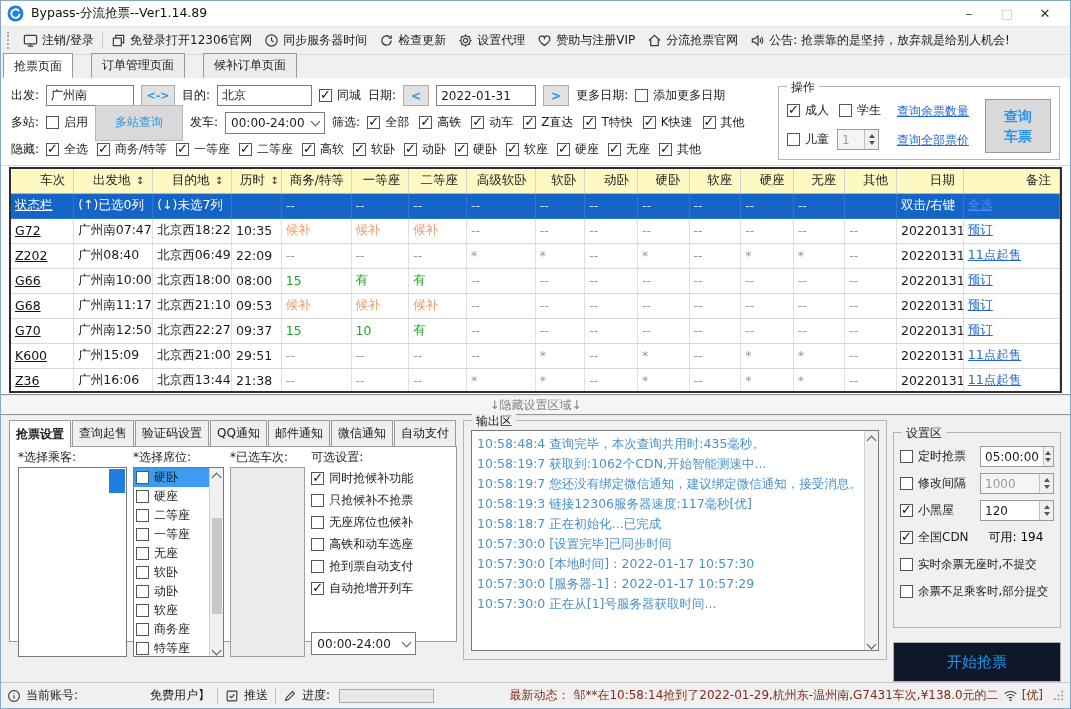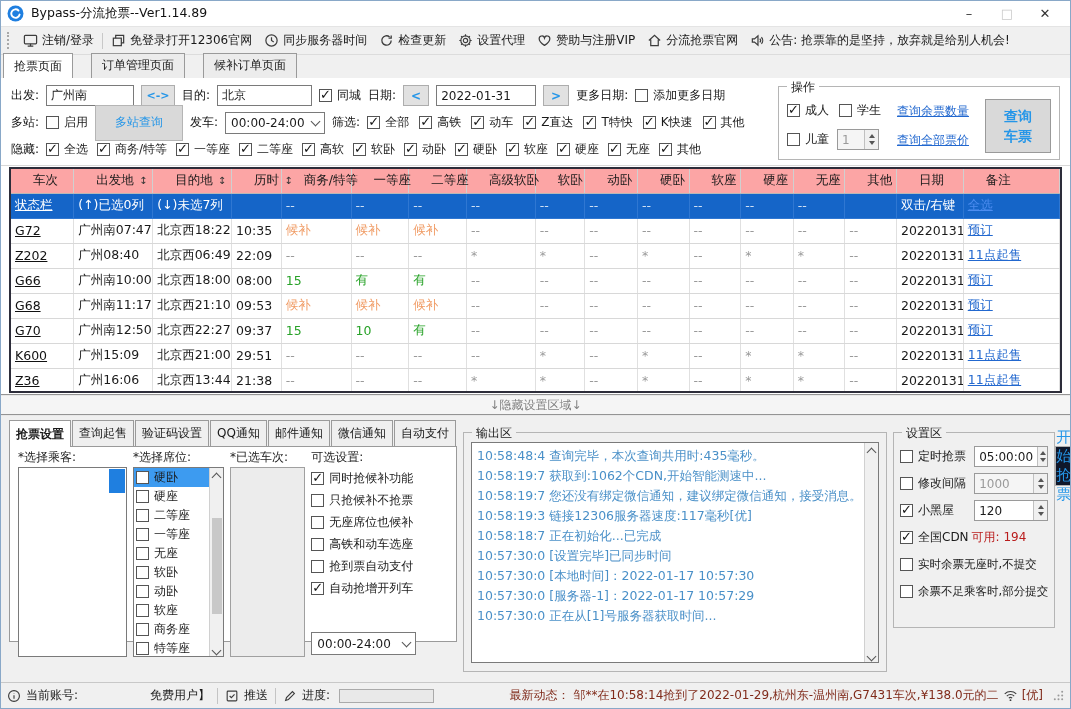--- a/index.html
+++ b/index.html
@@ -54,21 +54,21 @@
 .spin-btns span{flex:1;display:flex;align-items:center;justify-content:center;background:#f0f0f0}
 .tri-up{width:0;height:0;border:3px solid transparent;border-bottom:4px solid #555;margin-bottom:1px}
 .tri-dn{width:0;height:0;border:3px solid transparent;border-top:4px solid #555;margin-top:1px}
 .spinner.disabled{background:#f5f5f5;color:#9a9a9a}
 .spinner.disabled .spin-val{color:#9a9a9a}
 .btn.big{position:absolute;right:8px;top:12px;width:66px;height:54px;background:#d9d9d9;border:1px solid #9a9a9a;flex-direction:column;font-size:14px;font-weight:bold;line-height:20px}
 
 .table-wrap{height:228px;background:#fff;padding:1px 8px 0 8px}
 .grid-box{border:2px solid #2d2d3a;height:226px;overflow:hidden;background:#fff}
 table.grid{border-collapse:collapse;table-layout:fixed;width:100%;font-size:12.5px}
-table.grid th{font-weight:normal;border-right:1px solid #d0d0d0;border-bottom:1px solid #b8b8b8;height:24px;text-align:left;padding:0 22px;white-space:nowrap;background:#fca5a5}
+table.grid th{font-weight:normal;border-right:1px solid #d0d0d0;border-bottom:1px solid #b8b8b8;height:24px;text-align:right;padding:0 8px;white-space:nowrap;background:#fef9c3}
 table.grid td{border-right:1px solid #e0e0e0;border-bottom:1px solid #d8d8d8;height:25px;padding:0 4px;white-space:nowrap;overflow:hidden}
 .sort{font-size:10px;color:#333;margin-left:2px}
 tr.selected td{background:#1565c8;color:#fff;border-right-color:#2f77d2;border-bottom-color:#2f77d2}
 td .train-link{color:#111;text-decoration:underline}
 tr.selected .train-link{color:#fff}
 td.na{color:#9a9a9a}
 td.ok{color:#28a228}
 td.wait{color:#f09a62}
 tr.selected td.na{color:#cfe0f5}
 a.sel-link{color:#4d8df0;text-decoration:underline}
@@ -90,33 +90,33 @@
 .seat-items{flex:1;overflow:hidden}
 .seat-row{display:flex;align-items:center;gap:5px;height:19px;padding:0 2px}
 .seat-row.selected{background:#3d9bf0}
 .vscroll{width:14px;background:#f0f0f0;border-left:1px solid #d0d0d0;display:flex;flex-direction:column;align-items:center;justify-content:space-between;padding:2px 0}
 .vthumb{width:10px;background:#c8c8c8;flex:none}
 .train-box{width:76px;height:190px;border:1px solid #a0a0a0;background:#ececec}
 .options-col{width:138px;display:flex;flex-direction:column;justify-content:space-between;height:190px;padding-bottom:2px}
 .opt-row{display:flex;align-items:center;gap:5px;height:22px}
 .combo.w105{width:105px;height:23px}
 
-.output-group{width:424px;height:240px;margin-top:12px;background:#f0f0f0}
+.output-group{width:424px;height:240px;background:#f0f0f0}
 .output-group .gb-caption{background:#f0f0f0}
 .log-box{position:absolute;left:7px;right:7px;top:9px;bottom:8px;border:1px solid #7a7a7a;background:#fff;display:flex}
 .log-lines{flex:1;padding:3px 5px;overflow:hidden}
 .log-line{color:#4a90c8;font-size:12.5px;line-height:20px;white-space:nowrap}
 
-.right-col{width:168px;display:flex;margin-top:12px}
+.right-col{width:168px;display:flex;flex-direction:column;margin-top:12px}
 .settings-group{height:196px;background:#f0f0f0;padding:10px 6px 4px 6px}
 .settings-group .gb-caption{background:#f0f0f0}
 .set-row{display:flex;align-items:center;height:27px;}
 .set-row .spinner{margin-left:auto;width:74px}
 .set-row.small-label{font-size:11.5px}
-.cdn-extra{margin-left:3px;color:#b91c1c}
+.cdn-extra{margin-left:20px;color:#000000}
 .btn.start{margin-top:14px;width:168px;height:40px;background:#0f172a;border:1px solid #b0b0b0;font-size:15px;font-weight:normal}
 
 .statusbar{height:26px;background:#f0f0f0;border-top:1px solid #c8c8c8;display:flex;align-items:center;padding:0 6px;white-space:nowrap;position:absolute;left:0;right:0;bottom:0}
 .sb-sep{width:1px;height:16px;background:#c4c4c4;margin:0 7px}
 .sb-item{display:flex;align-items:center;gap:5px}
 .acct-gap{width:62px}
 .progress{width:95px;height:14px;border:1px solid #aaa;background:#e9e9e9;margin-left:4px}
 .news{margin-left:auto;display:flex;align-items:center;gap:4px;color:#802b1b}
 .news .bracket{color:#802b1b}
 .grip{margin-left:6px}

